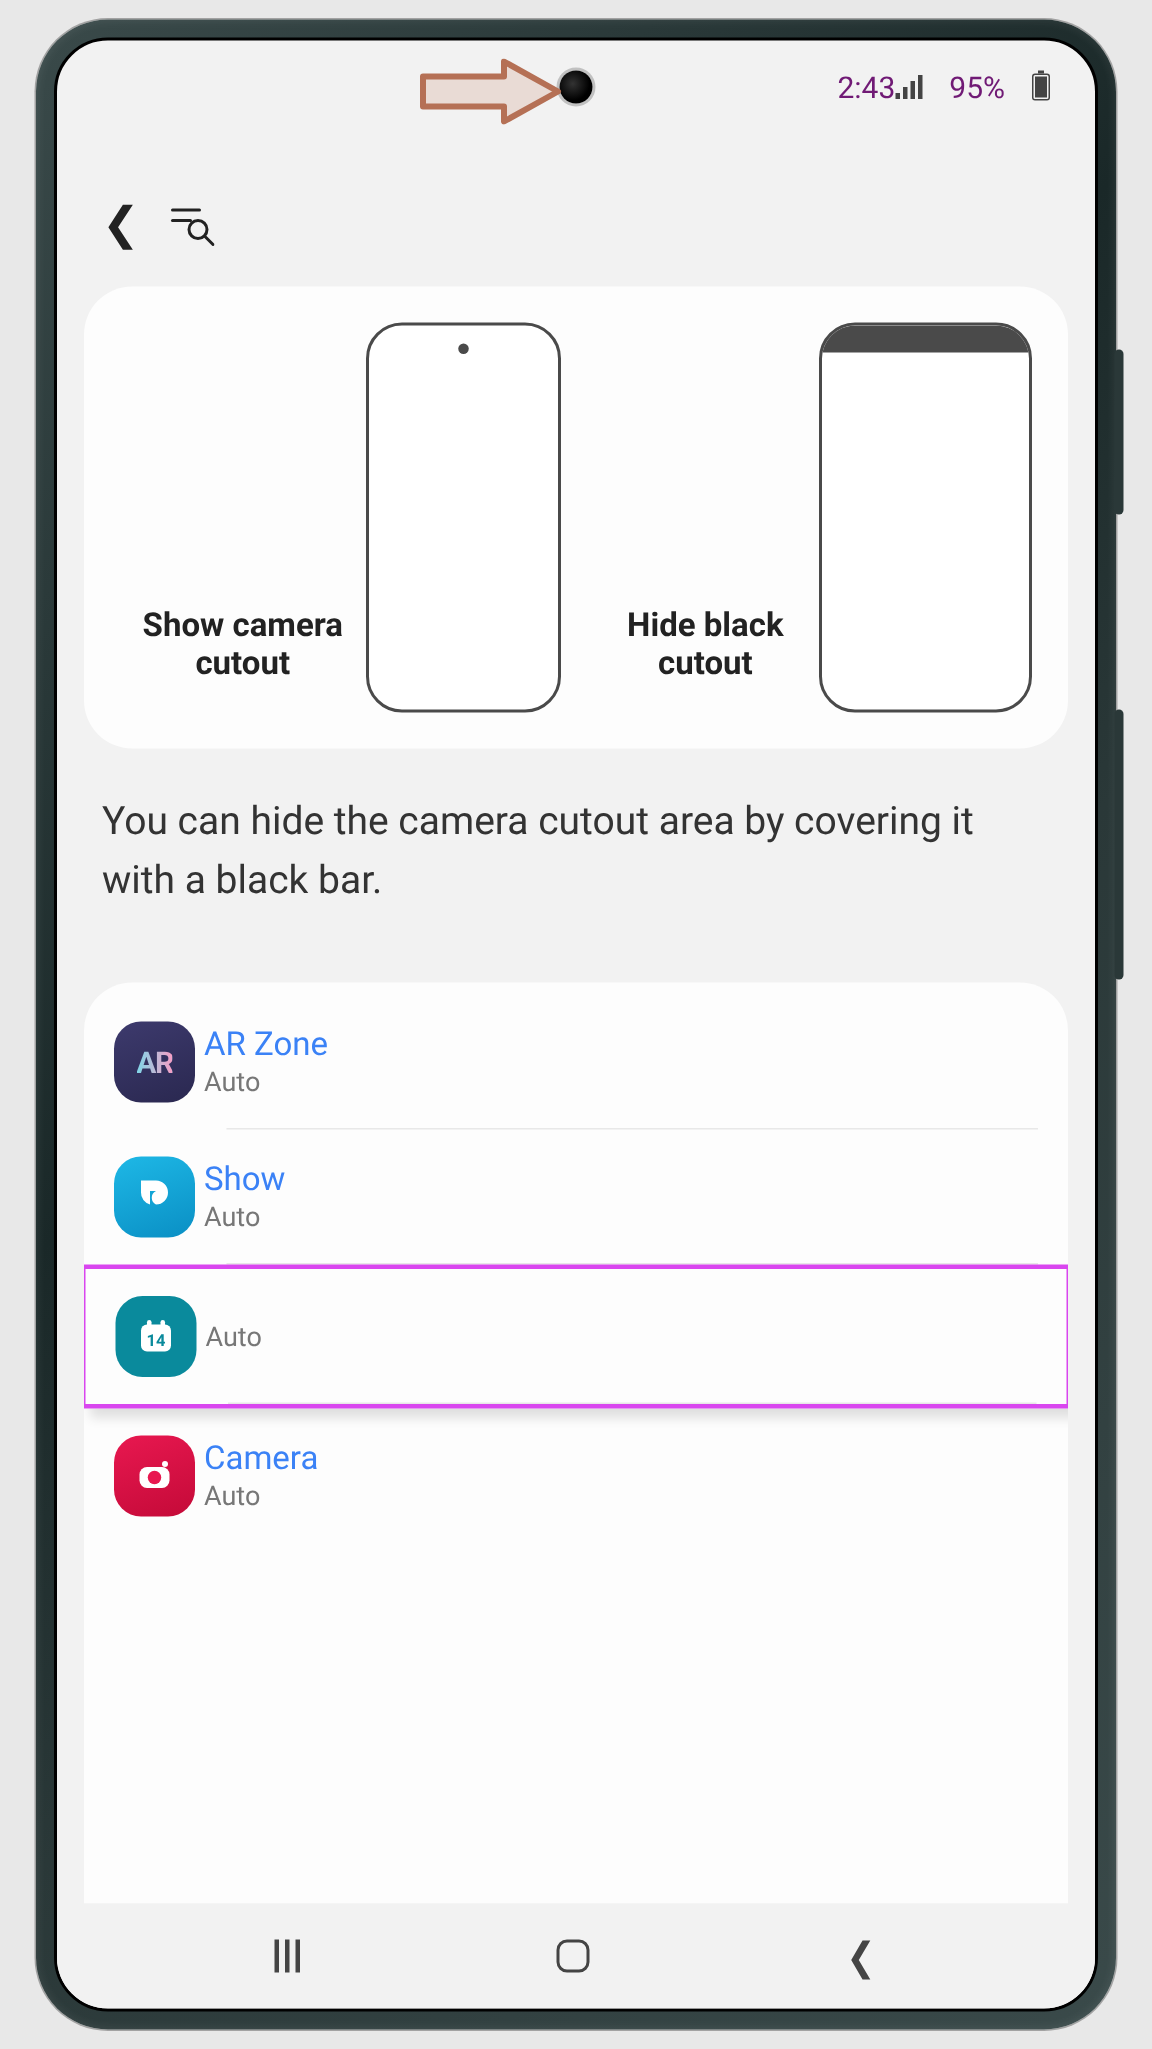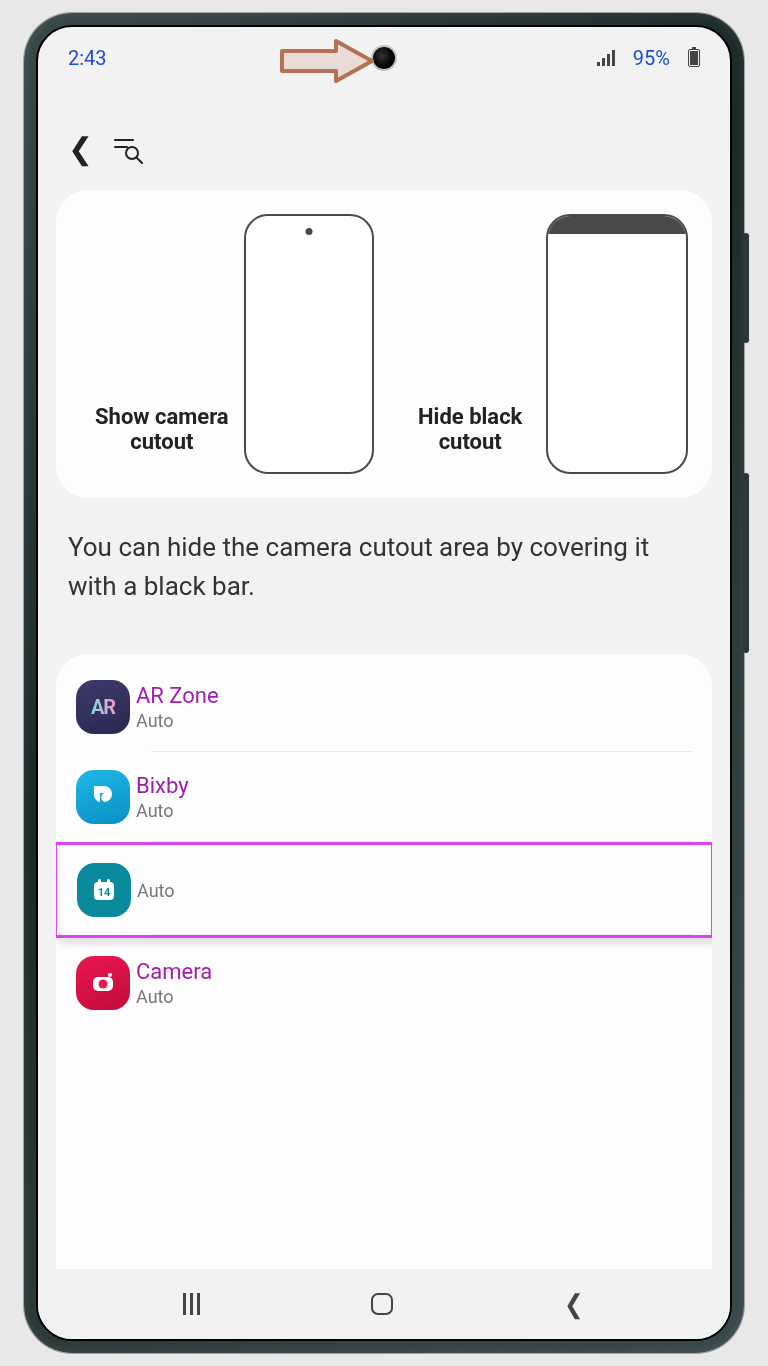--- a/index.html
+++ b/index.html
@@ -57,24 +57,24 @@
     position: absolute;
     top: 12px;
     left: 240px;
     z-index: 25;
   }
   
   .status {
     height: 46px;
     display: flex;
     align-items: center;
-    justify-content: space-between;
+    justify-content: flex-end;
     padding: 0 30px;
     font-size: 20px;
-    color: #1d4ed8;
+    color: #701a75;
     margin-top: 8px;
   }
   .status-right { display: flex; align-items: center; gap: 18px; }
   .sig { display: inline-flex; align-items: flex-end; gap: 2px; height: 16px; }
   .sig span { width: 3px; background: #444; }
   .sig span:nth-child(1){height:4px}.sig span:nth-child(2){height:8px}.sig span:nth-child(3){height:12px}.sig span:nth-child(4){height:16px}
   .batt-ico { width: 12px; height: 18px; border: 1.5px solid #444; border-radius: 2px; position: relative; }
   .batt-ico::before { content:""; position:absolute; top:-3px; left:3px; width:4px; height:2px; background:#444; }
   .batt-ico::after { content:""; position:absolute; bottom:1px; left:1px; right:1px; height: 85%; background:#444; }
   
@@ -153,21 +153,21 @@
     font-weight: 600;
     font-size: 18px;
     flex-shrink: 0;
   }
   .icon-ar { background: linear-gradient(160deg, #3d3a6d 0%, #2a2850 100%); }
   .icon-ar span { background: linear-gradient(90deg, #7fd6e8, #f59ec5); -webkit-background-clip: text; background-clip: text; color: transparent; font-weight: 700; font-size: 20px; letter-spacing: -1px; }
   .icon-bixby { background: linear-gradient(160deg, #1eb8e6 0%, #0a8fc4 100%); }
   .icon-cal { background: #0a8a9c; }
   .icon-cam { background: linear-gradient(160deg, #e81850 0%, #c40a38 100%); }
   .app-text { flex: 1; }
-  .app-name { font-size: 22px; color: #a21caf; margin-bottom: 2px; }
+  .app-name { font-size: 22px; color: #3b82f6; margin-bottom: 2px; }
   .app-sub { font-size: 18px; color: #777; }
   .highlight {
     border: 3px solid #d946ef;
     border-radius: 2px;
     margin: 0 -2px;
     box-shadow: 6px 6px 8px rgba(0,0,0,0.12);
   }
   .navbar {
     height: 70px;
     display: flex;
@@ -251,21 +251,21 @@
           <div class="app-sub">Auto</div>
         </div>
       </div>
       <div class="app-item">
         <div class="app-icon icon-bixby">
           <svg width="30" height="30" viewBox="0 0 30 30">
               <path d="M6 4 h10 a8 8 0 0 1 0 16 a5 5 0 0 1 0 -9 h-4 v9 a8 8 0 0 1 -6 -8 z" fill="#fff"></path>
             </svg>
         </div>
         <div class="app-text">
-          <div class="app-name">Bixby</div>
+          <div class="app-name">Show</div>
           <div class="app-sub">Auto</div>
         </div>
       </div>
       <div class="app-item highlight">
         <div class="app-icon icon-cal">
           <svg width="30" height="30" viewBox="0 0 30 30">
             <rect x="5" y="7" width="20" height="18" rx="4" fill="#fff"></rect>
             <rect x="9" y="4" width="3" height="6" rx="1.5" fill="#fff"></rect>
             <rect x="18" y="4" width="3" height="6" rx="1.5" fill="#fff"></rect>
             <text x="15" y="21" font-size="11" font-weight="700" fill="#0a8a9c" text-anchor="middle">14</text>

